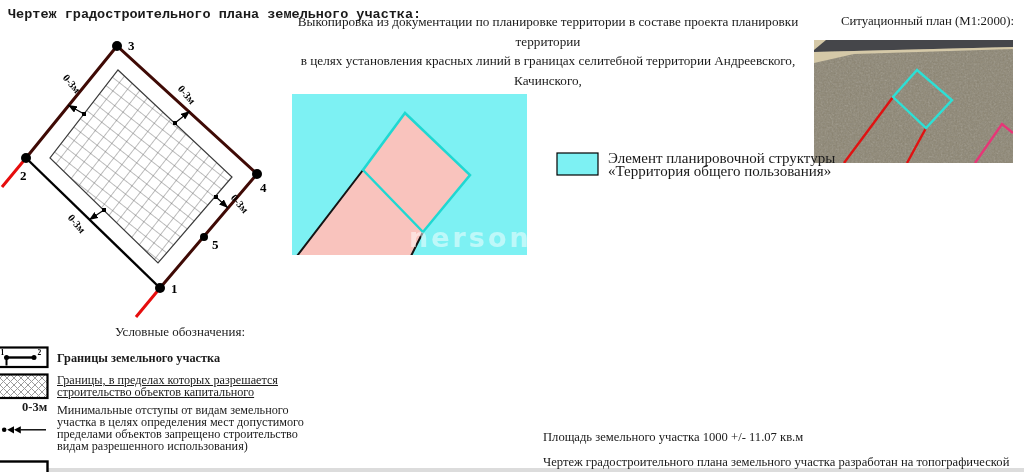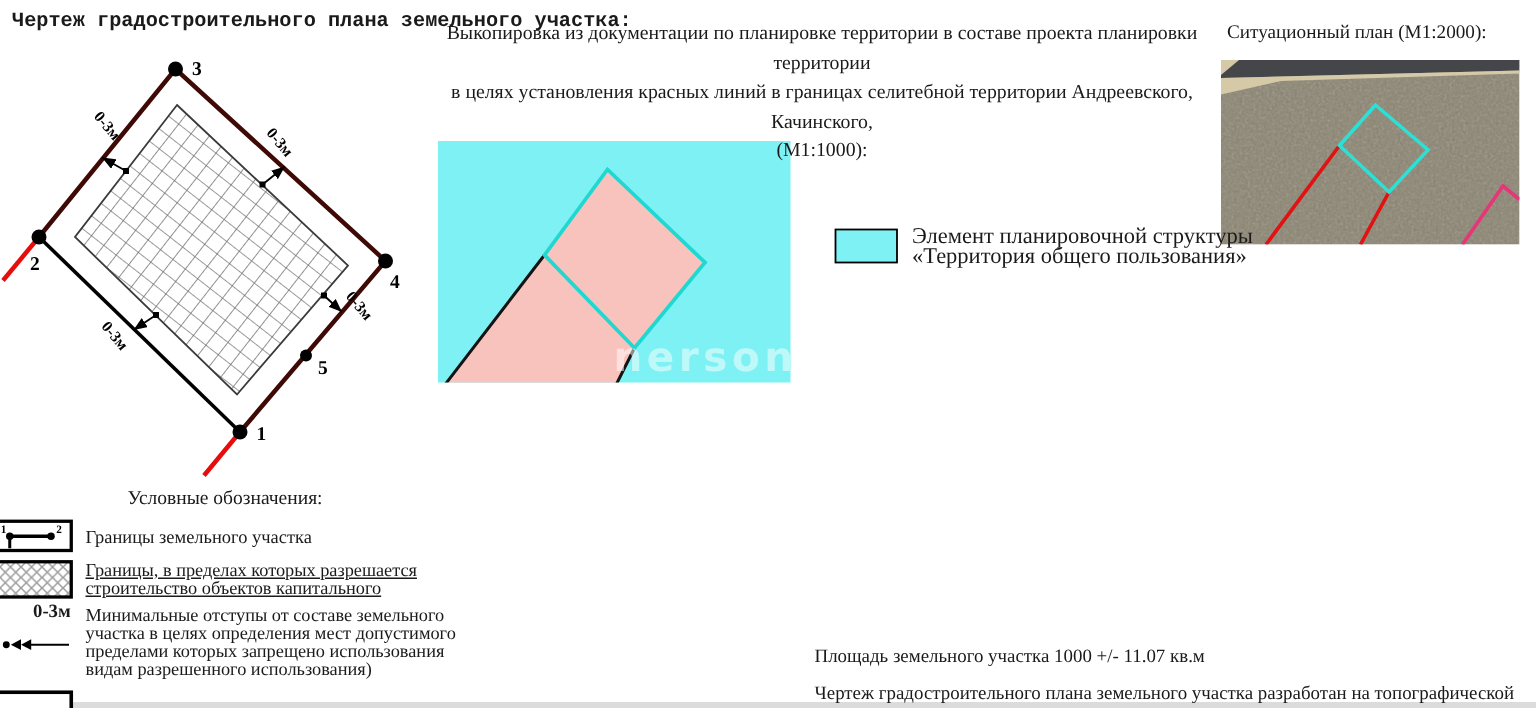--- a/index.html
+++ b/index.html
@@ -5,24 +5,24 @@
   html,body{margin:0;padding:0;}
   body{
     width:1024px;height:472px;position:relative;overflow:hidden;background:#ffffff;
     font-family:"Liberation Serif", serif;color:#1a1a1a;
   }
   .abs{position:absolute;}
   #graphics{position:absolute;left:0;top:0;z-index:1;}
   .txt{position:absolute;z-index:2;}
   #main-title{left:8px;top:7px;font-weight:bold;font-size:13.5px;white-space:nowrap;font-family:Liberation Mono, monospace;}
   #excerpt-text{left:283px;top:12px;width:530px;text-align:center;font-size:13.2px;line-height:19.6px;}
-  #sit-title{left:818px;top:14px;width:196px;text-align:left;font-size:12.8px;white-space:nowrap;}
+  #sit-title{left:818px;top:14px;width:196px;text-align:right;font-size:12.8px;white-space:nowrap;}
   #excerpt-legend-text{left:608px;top:152px;font-size:15px;line-height:12.8px;}
-  #legend-title{left:85px;top:324px;width:160px;text-align:left;font-size:13px;}
-  #legend-item1-text{left:57px;top:351px;font-size:12.3px;}
+  #legend-title{left:85px;top:324px;width:160px;text-align:right;font-size:13px;}
+  #legend-item1-text{left:57px;top:351px;font-size:12.3px;font-weight:bold;}
   #legend-item2-text{left:57px;top:374px;font-size:12.2px;line-height:12.1px;text-decoration:underline;}
   #legend-dim-label{left:22px;top:400px;font-size:12.5px;font-weight:bold;}
   #legend-item3-text{left:57px;top:405px;font-size:12.2px;line-height:11.9px;}
   #footer-area{left:543px;top:430px;font-size:12.6px;font-family:Liberation Serif, serif;}
   #footer-basis{left:543px;top:455px;font-size:12.6px;}
   #edge-strip{left:0;top:468px;width:1024px;height:4px;background:#dcdcdc;z-index:0;}
   svg text{font-family:"Liberation Serif", serif;}
   .dimtext{font-size:10.5px;font-weight:bold;fill:#000;}
   .vlabel{font-size:13px;font-weight:bold;fill:#000;}
   .boxnum{font-size:7.5px;font-weight:bold;fill:#000;}
@@ -145,21 +145,20 @@
 
     <rect x="-2.5" y="461.5" width="50" height="18" fill="#fff" stroke="#000" stroke-width="2.4"></rect>
   </g>
 </svg>
 
 <div id="main-title" class="txt">Чертеж градостроительного плана земельного участка:</div>
 
 <div id="excerpt-text" class="txt">
   <div>Выкопировка из документации по планировке территории в составе проекта планировки территории</div>
   <div>в целях установления красных линий в границах селитебной территории Андреевского, Качинского,</div>
-  <div>(М1:1000):</div>
 </div>
 
 <div id="sit-title" class="txt">Ситуационный план (М1:2000):</div>
 
 <div id="excerpt-legend-text" class="txt">
   <div>Элемент планировочной структуры</div>
   <div>«Территория общего пользования»</div>
 </div>
 
 <div id="legend-title" class="txt">Условные обозначения:</div>
@@ -167,20 +166,20 @@
 <div id="legend-item1-text" class="txt">Границы земельного участка</div>
 
 <div id="legend-item2-text" class="txt">
   <div>Границы, в пределах которых разрешается</div>
   <div>строительство объектов капитального</div>
 </div>
 
 <div id="legend-dim-label" class="txt">0-3м</div>
 
 <div id="legend-item3-text" class="txt">
-  <div>Минимальные отступы от составе земельного</div>
+  <div>Минимальные отступы от видам земельного</div>
   <div>участка в целях определения мест допустимого</div>
-  <div>пределами которых запрещено использования</div>
+  <div>пределами объектов запрещено строительство</div>
   <div>видам разрешенного использования)</div>
 </div>
 
 <div id="footer-area" class="txt">Площадь земельного участка 1000 +/- 11.07 кв.м</div>
 <div id="footer-basis" class="txt">Чертеж градостроительного плана земельного участка разработан на топографической основе в масштабе</div>
 
 </body></html>

